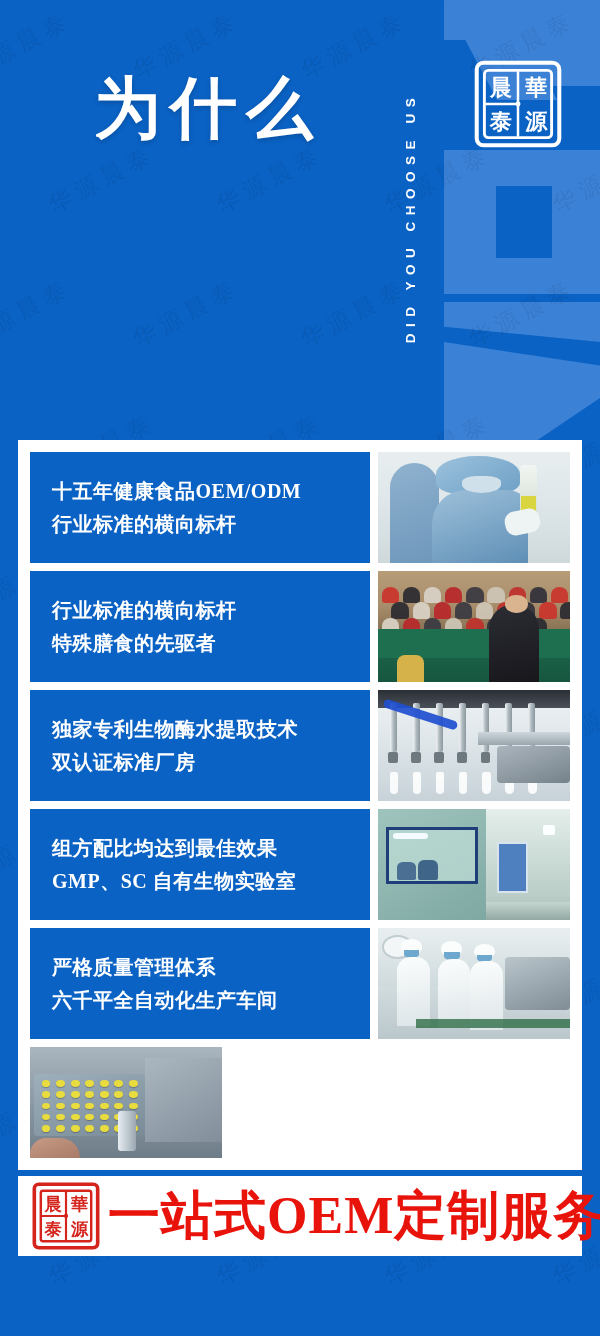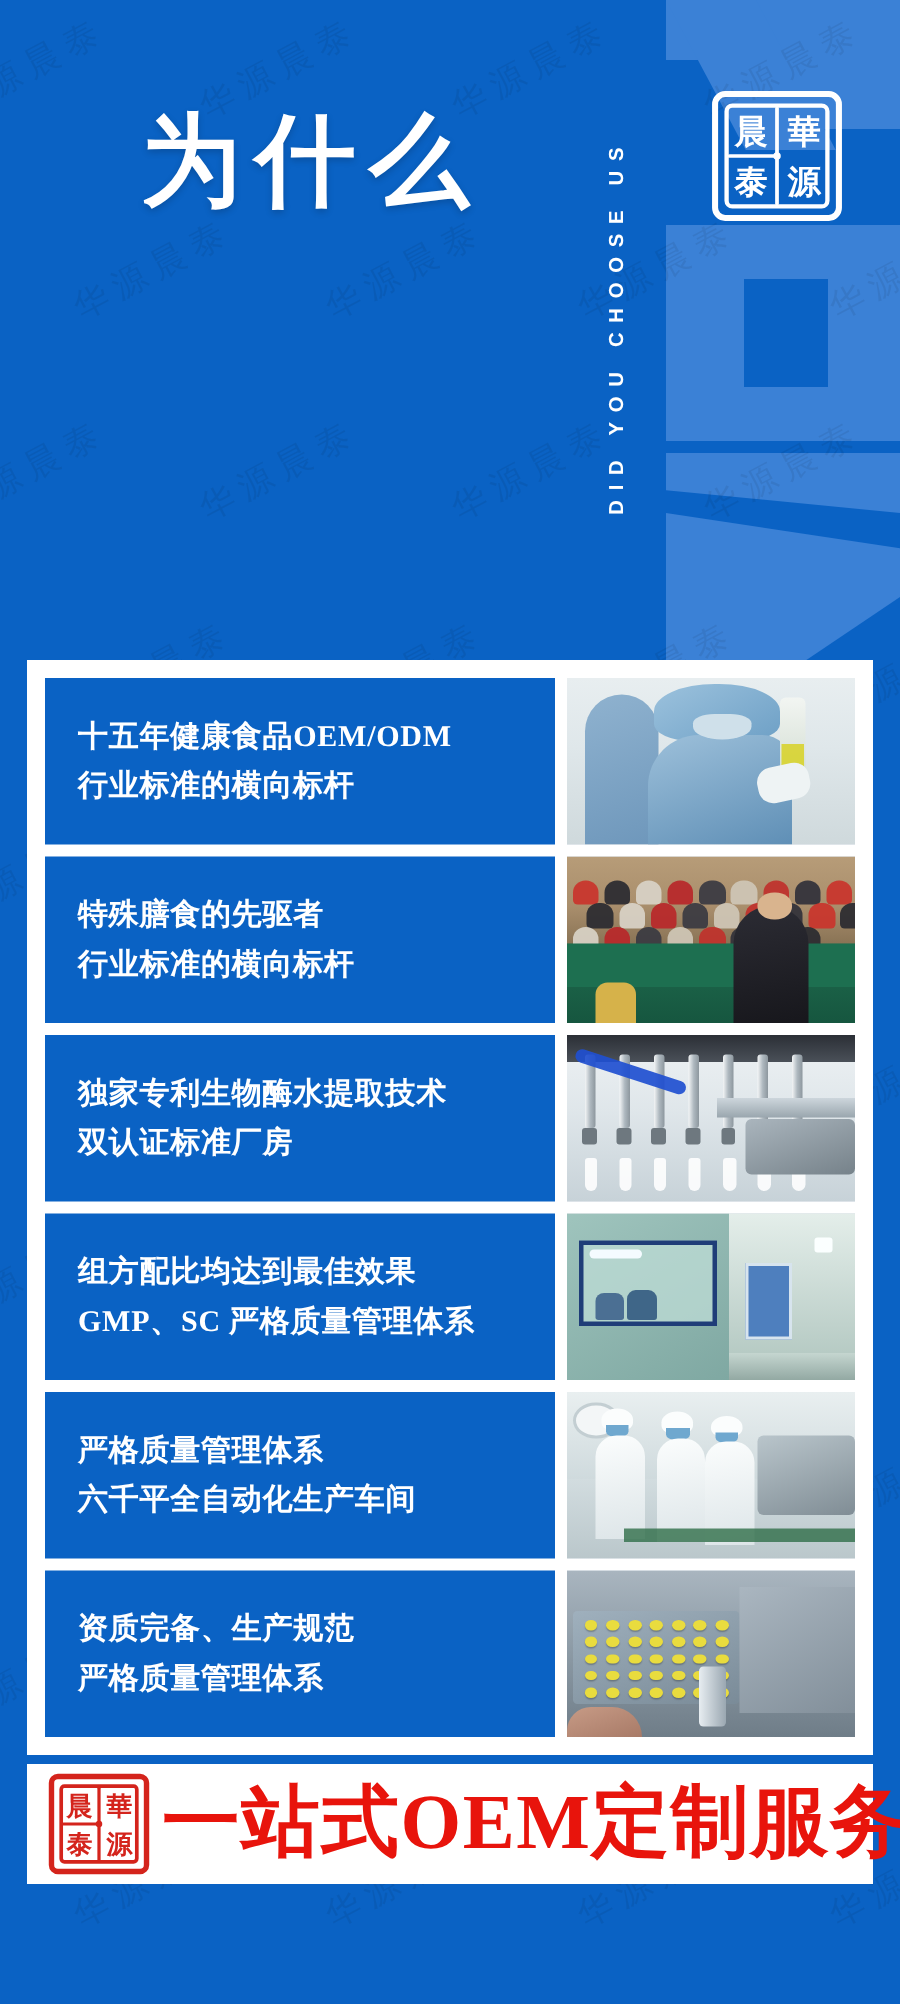--- a/index.html
+++ b/index.html
@@ -202,22 +202,22 @@
             <div style="position:absolute;left:28%;top:34%;width:50%;height:66%;background:linear-gradient(160deg,#9dc0da,#5f8fb6);border-radius:34px 20px 0 0;"></div>
             <div style="position:absolute;left:44%;top:22%;width:20%;height:15%;background:#cfe0ea;border-radius:40% 40% 55% 55%;"></div>
             <div style="position:absolute;left:74%;top:12%;width:9%;height:56%;background:linear-gradient(180deg,#f2f5f2,#cdd9cc);border-radius:4px;"></div>
             <div style="position:absolute;left:74.5%;top:40%;width:8%;height:24%;background:#d8d432;border-radius:0 0 4px 4px;opacity:.92;"></div>
             <div style="position:absolute;left:66%;top:52%;width:18%;height:22%;background:#eef3f4;border-radius:10px;transform:rotate(-12deg);"></div>
           </div>
         </div>
       </div>
       <div class="row" style="top: 119px; height: 111px;">
         <div class="txt">
+          <div class="ln">行业标准的横向标杆</div>
           <div class="ln">特殊膳食的先驱者</div>
-          <div class="ln">行业标准的横向标杆</div>
         </div>
         <div class="pic">
           <div class="ph" style="background: linear-gradient(rgb(183, 156, 120) 0%, rgb(169, 142, 108) 30%, rgb(138, 116, 86) 52%, rgb(31, 107, 78) 54%, rgb(22, 86, 63) 100%);">
             <div style="position:absolute;left:2%;top:14%;width:9%;height:15%;background:#c9352c;border-radius:48% 48% 18% 18%;opacity:.93;"></div>
             <div style="position:absolute;left:13%;top:14%;width:9%;height:15%;background:#2b2b30;border-radius:48% 48% 18% 18%;opacity:.93;"></div>
             <div style="position:absolute;left:24%;top:14%;width:9%;height:15%;background:#d8d2c6;border-radius:48% 48% 18% 18%;opacity:.93;"></div>
             <div style="position:absolute;left:35%;top:14%;width:9%;height:15%;background:#b8282a;border-radius:48% 48% 18% 18%;opacity:.93;"></div>
             <div style="position:absolute;left:46%;top:14%;width:9%;height:15%;background:#3a3a42;border-radius:48% 48% 18% 18%;opacity:.93;"></div>
             <div style="position:absolute;left:57%;top:14%;width:9%;height:15%;background:#cfc6b6;border-radius:48% 48% 18% 18%;opacity:.93;"></div>
             <div style="position:absolute;left:68%;top:14%;width:9%;height:15%;background:#c0322c;border-radius:48% 48% 18% 18%;opacity:.93;"></div>
@@ -278,21 +278,21 @@
             <div style="position:absolute;left:78.2%;top:74%;width:4.4%;height:20%;background:rgba(255,255,255,.88);border-radius:3px 3px 6px 6px;"></div>
             <div style="position:absolute;left:2%;top:18%;width:40%;height:8%;background:#1f4fd0;border-radius:50px;transform:rotate(18deg);opacity:.92;"></div>
             <div style="position:absolute;left:52%;top:38%;width:50%;height:12%;background:linear-gradient(180deg,#cdd6dc,#9aa6ae);"></div>
             <div style="position:absolute;left:62%;top:50%;width:38%;height:34%;background:linear-gradient(160deg,#aab5bd,#76828a);border-radius:4px;"></div>
           </div>
         </div>
       </div>
       <div class="row" style="top: 357px; height: 111px;">
         <div class="txt">
           <div class="ln">组方配比均达到最佳效果</div>
-          <div class="ln">GMP、SC 严格质量管理体系</div>
+          <div class="ln">GMP、SC 自有生物实验室</div>
         </div>
         <div class="pic">
           <div class="ph" style="background: linear-gradient(rgb(223, 233, 228) 0%, rgb(207, 224, 217) 40%, rgb(185, 206, 198) 100%);">
             <div style="position:absolute;left:0;top:0;width:56%;height:100%;background:linear-gradient(150deg,#9fc4bd,#7fa8a2);"></div>
             <div style="position:absolute;left:4%;top:16%;width:48%;height:52%;background:rgba(190,220,214,.75);border:3px solid #1f3d78;"></div>
             <div style="position:absolute;left:8%;top:22%;width:18%;height:5%;background:#f4fbff;border-radius:3px;"></div>
             <div style="position:absolute;left:10%;top:48%;width:10%;height:16%;background:#4b6f93;border-radius:30% 30% 10% 10%;"></div>
             <div style="position:absolute;left:21%;top:46%;width:10%;height:18%;background:#3f6688;border-radius:30% 30% 10% 10%;"></div>
             <div style="position:absolute;left:56%;top:0;width:44%;height:100%;background:linear-gradient(180deg,#e4eeea,#aec4bd);"></div>
             <div style="position:absolute;left:62%;top:30%;width:16%;height:46%;background:#4e7fbe;border:2px solid #d7e4ee;"></div>
@@ -318,24 +318,20 @@
             <div style="position:absolute;left:31%;top:28%;width:17%;height:62%;background:linear-gradient(170deg,#fbfdfd,#dde5e8);border-radius:14px 14px 0 0;"></div>
             <div style="position:absolute;left:50%;top:14%;width:11%;height:13%;background:#fbfdfd;border-radius:50% 50% 40% 40%;"></div>
             <div style="position:absolute;left:51.5%;top:24%;width:8%;height:7%;background:#6fa8cf;border-radius:0 0 45% 45%;"></div>
             <div style="position:absolute;left:48%;top:30%;width:17%;height:62%;background:linear-gradient(170deg,#fbfdfd,#dde5e8);border-radius:14px 14px 0 0;"></div>
             <div style="position:absolute;left:66%;top:26%;width:34%;height:48%;background:linear-gradient(160deg,#b9c5cb,#808d95);border-radius:4px;"></div>
             <div style="position:absolute;left:20%;top:82%;width:80%;height:8%;background:#2f6e49;opacity:.8;"></div>
           </div>
         </div>
       </div>
       <div class="row" style="top: 595px; height: 111px;">
-        <div class="txt">
-          <div class="ln">资质完备、生产规范</div>
-          <div class="ln">严格质量管理体系</div>
-        </div>
         <div class="pic">
           <div class="ph" style="background: linear-gradient(rgb(169, 181, 191) 0%, rgb(142, 156, 167) 45%, rgb(111, 125, 136) 100%);">
             <div style="position:absolute;left:2%;top:24%;width:58%;height:56%;background:linear-gradient(160deg,#9fb0bd,#7a8b98);border-radius:3px;"></div>
             <div style="position:absolute;left:6%;top:30%;width:4.6%;height:6.2%;background:#e9dc3e;border-radius:50%;box-shadow:0 1px 1px rgba(0,0,0,.25);"></div>
             <div style="position:absolute;left:13.6%;top:30%;width:4.6%;height:6.2%;background:#e9dc3e;border-radius:50%;box-shadow:0 1px 1px rgba(0,0,0,.25);"></div>
             <div style="position:absolute;left:21.2%;top:30%;width:4.6%;height:6.2%;background:#e9dc3e;border-radius:50%;box-shadow:0 1px 1px rgba(0,0,0,.25);"></div>
             <div style="position:absolute;left:28.799999999999997%;top:30%;width:4.6%;height:6.2%;background:#e9dc3e;border-radius:50%;box-shadow:0 1px 1px rgba(0,0,0,.25);"></div>
             <div style="position:absolute;left:36.4%;top:30%;width:4.6%;height:6.2%;background:#e9dc3e;border-radius:50%;box-shadow:0 1px 1px rgba(0,0,0,.25);"></div>
             <div style="position:absolute;left:44%;top:30%;width:4.6%;height:6.2%;background:#e9dc3e;border-radius:50%;box-shadow:0 1px 1px rgba(0,0,0,.25);"></div>
             <div style="position:absolute;left:51.599999999999994%;top:30%;width:4.6%;height:6.2%;background:#e9dc3e;border-radius:50%;box-shadow:0 1px 1px rgba(0,0,0,.25);"></div>

